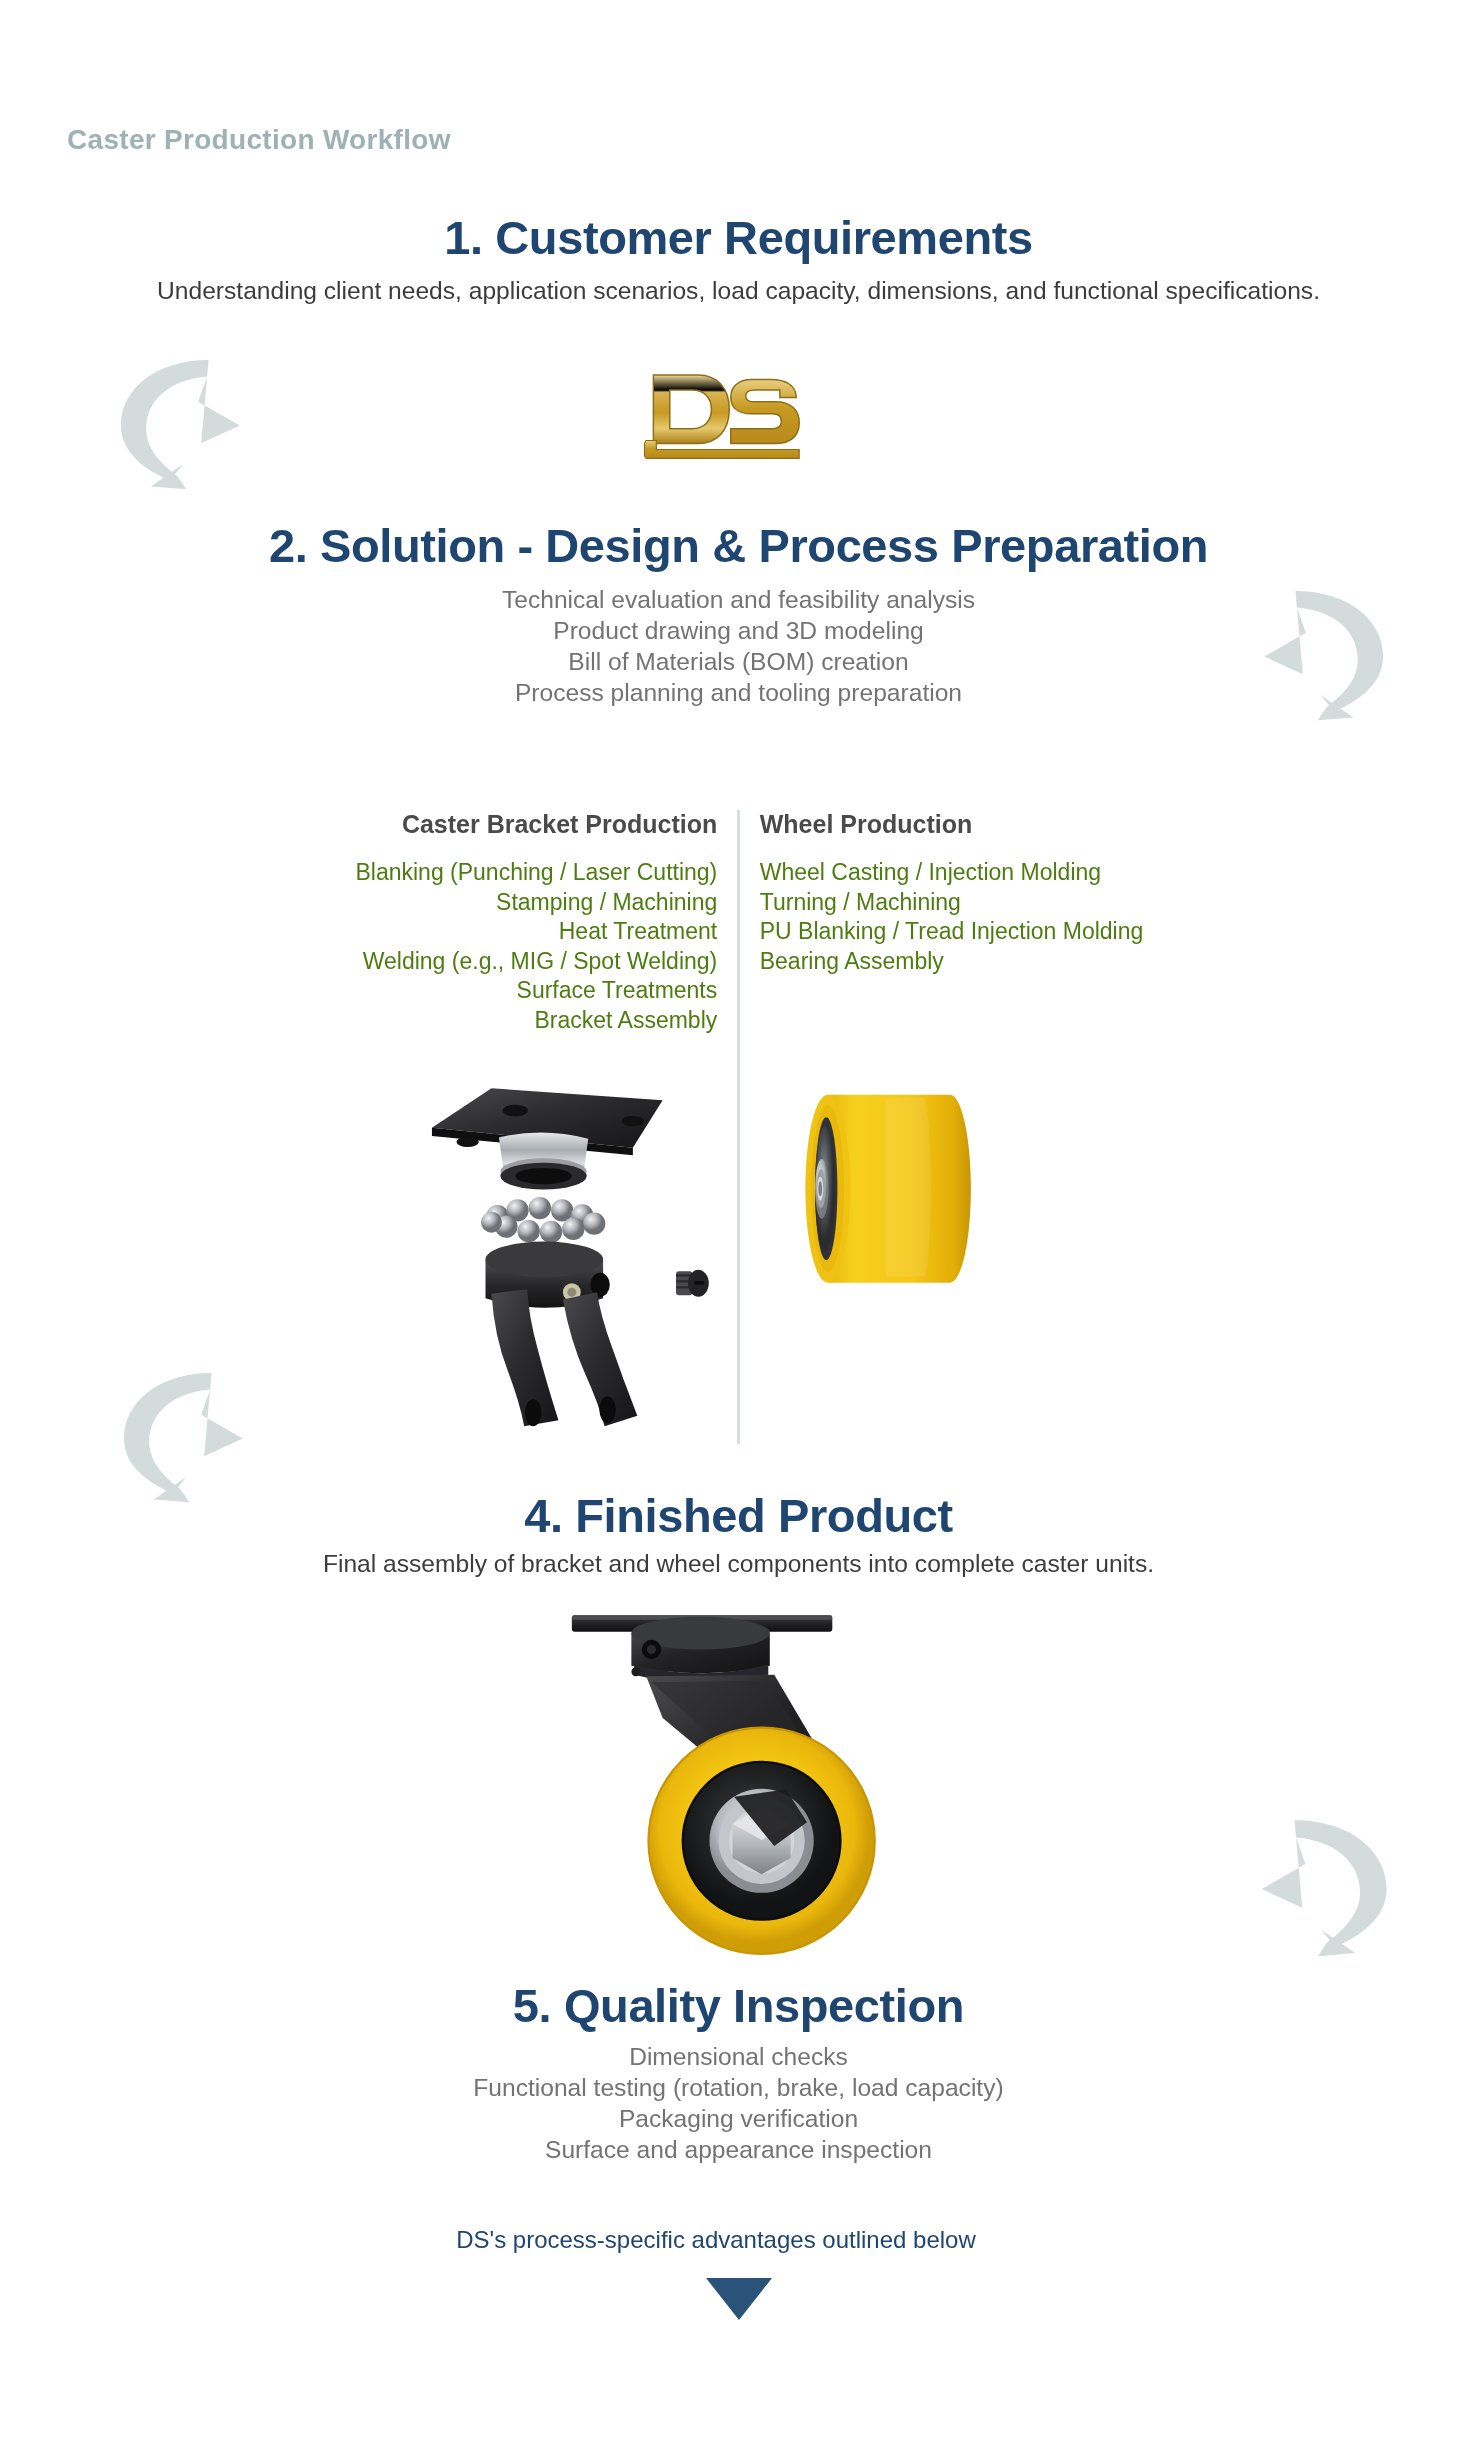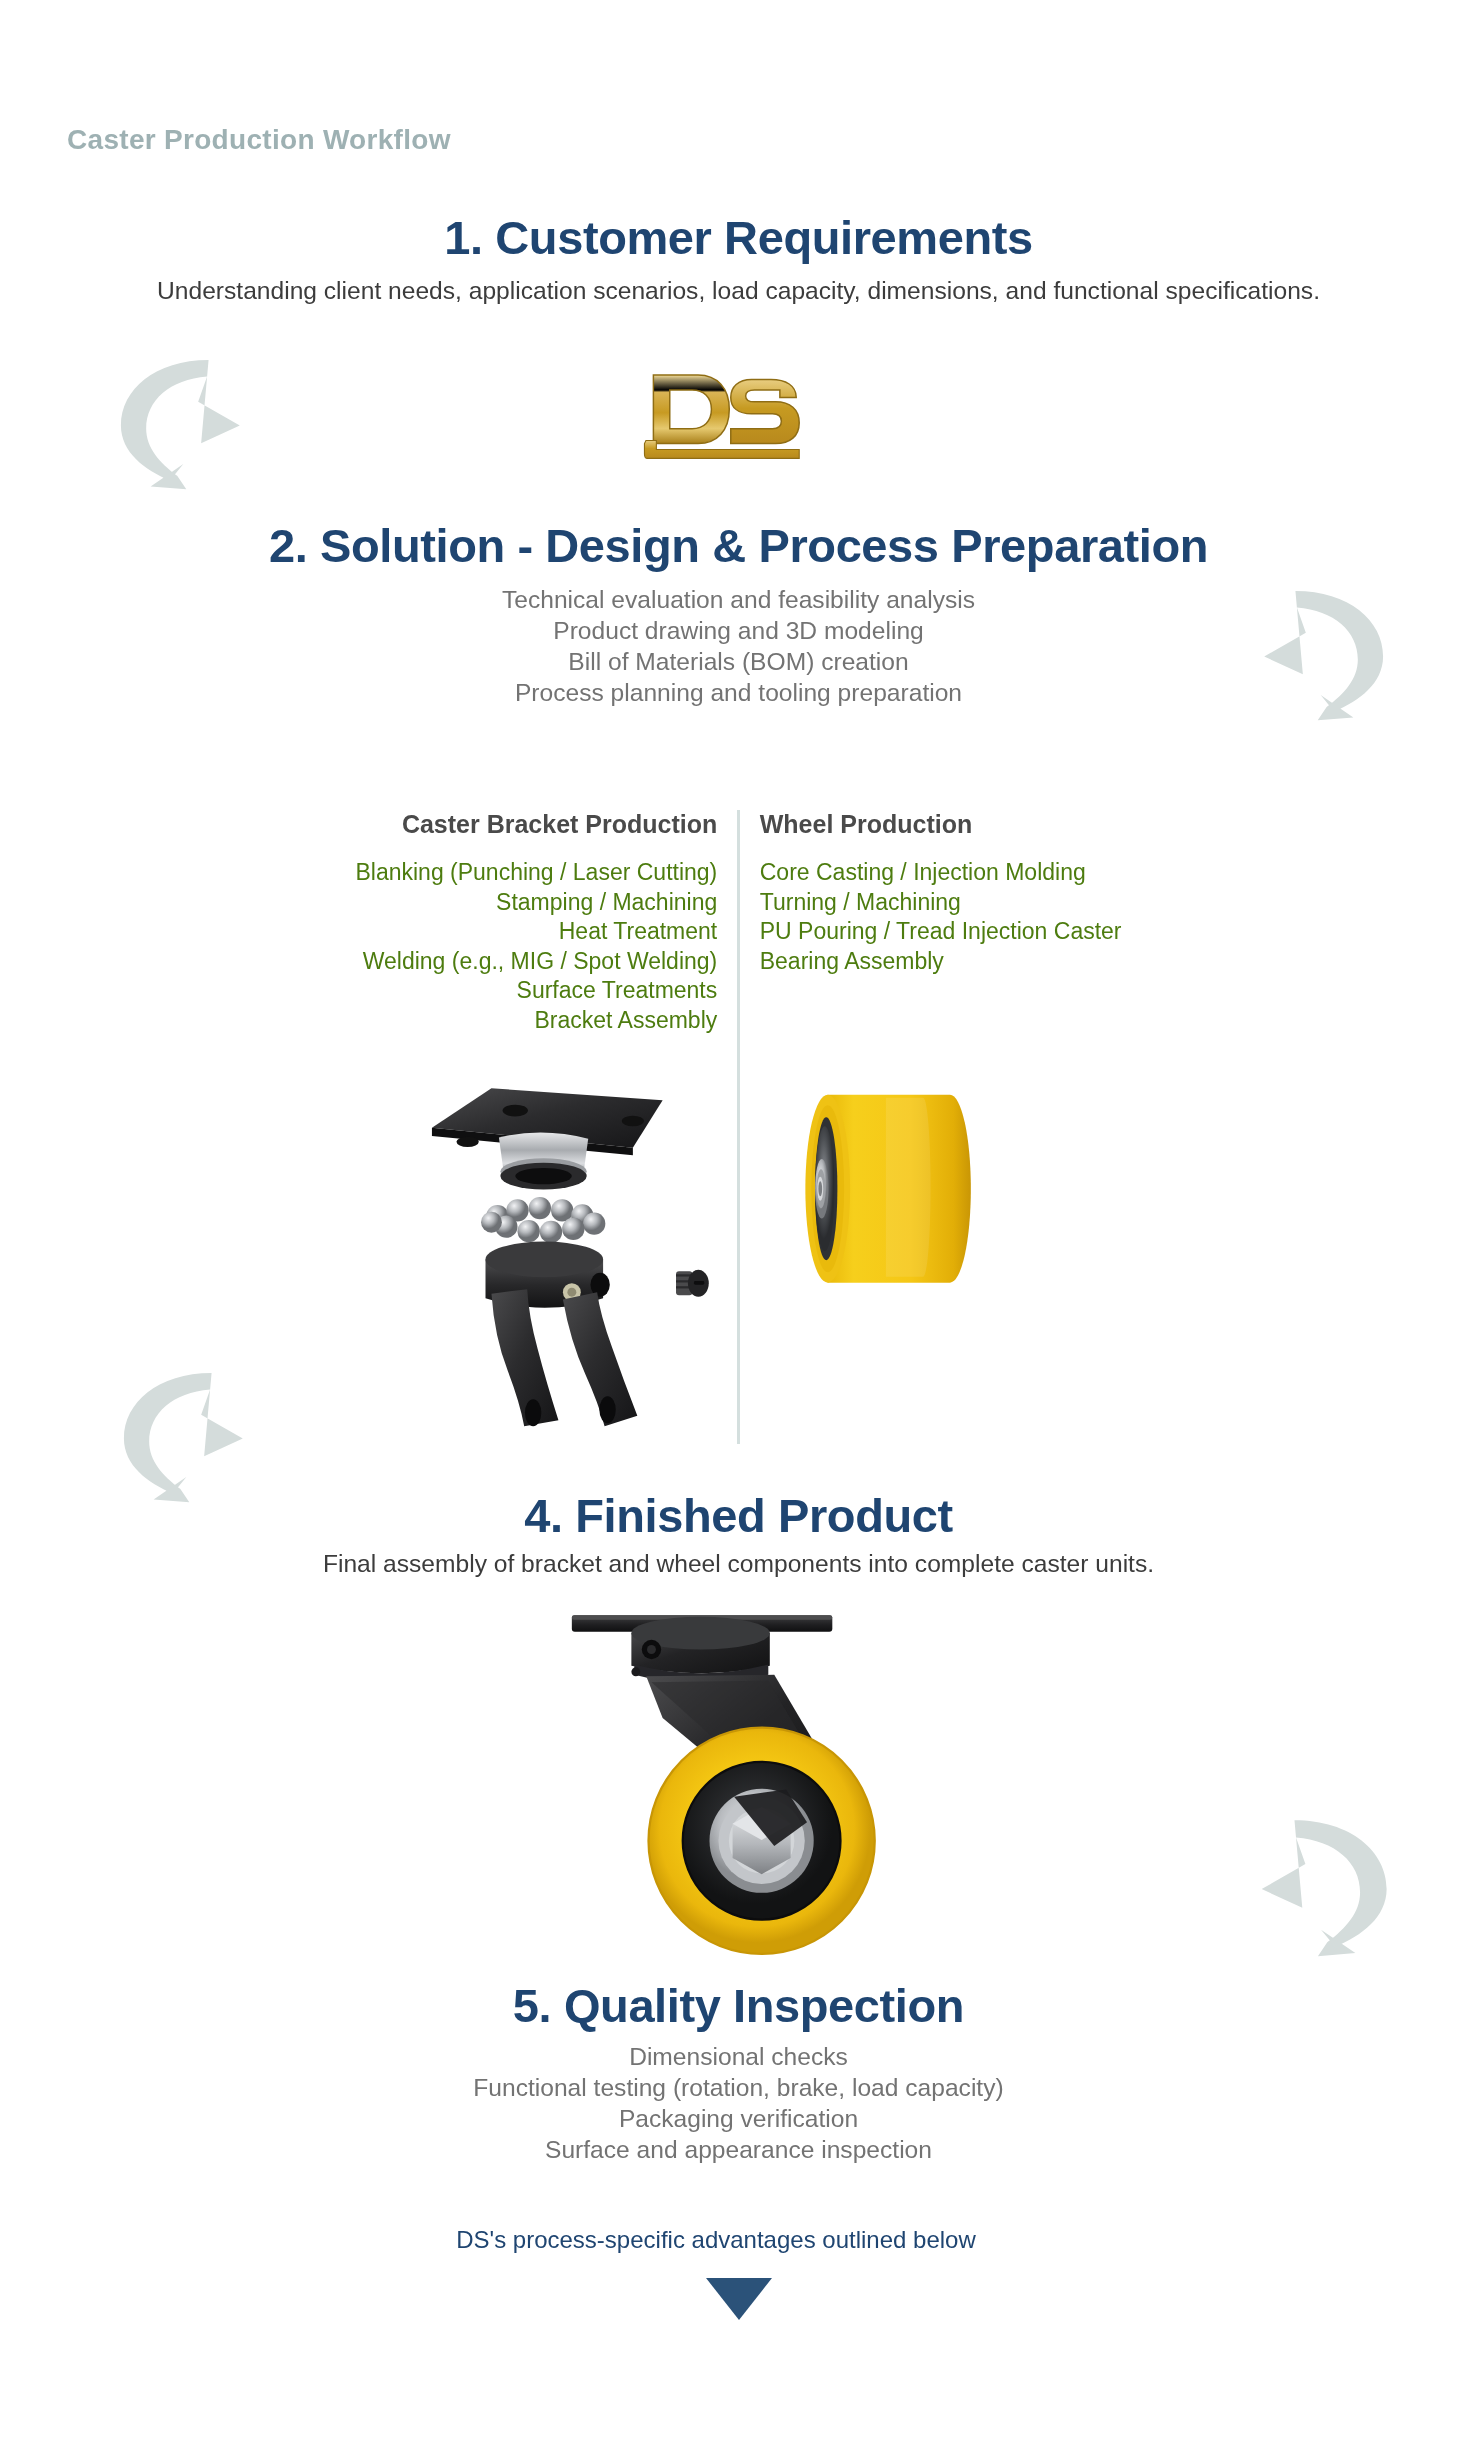--- a/index.html
+++ b/index.html
@@ -184,23 +184,23 @@
         <div>Surface Treatments</div>
         <div>Bracket Assembly</div>
       </div>
     </div>
 
     <div class="mfg-divider" style="height:634px;"></div>
 
     <div class="mfg-col right">
       <div class="mfg-col-title">Wheel Production</div>
       <div class="mfg-col-list">
-        <div>Core Casting / Injection Molding</div>
+        <div>Wheel Casting / Injection Molding</div>
         <div>Turning / Machining</div>
-        <div>PU Pouring / Tread Injection Caster</div>
+        <div>PU Blanking / Tread Injection Molding</div>
         <div>Bearing Assembly</div>
       </div>
     </div>
   </div>
 
   <div class="art" style="left:387px; top:1057px; width:328px; height:387px;">
     <svg width="328" height="387" viewBox="0 0 440 520" aria-hidden="true">
       <defs>
         <linearGradient id="blk" x1="0" y1="0" x2="1" y2="1">
           <stop offset="0%" stop-color="#4a4a4c"></stop>

